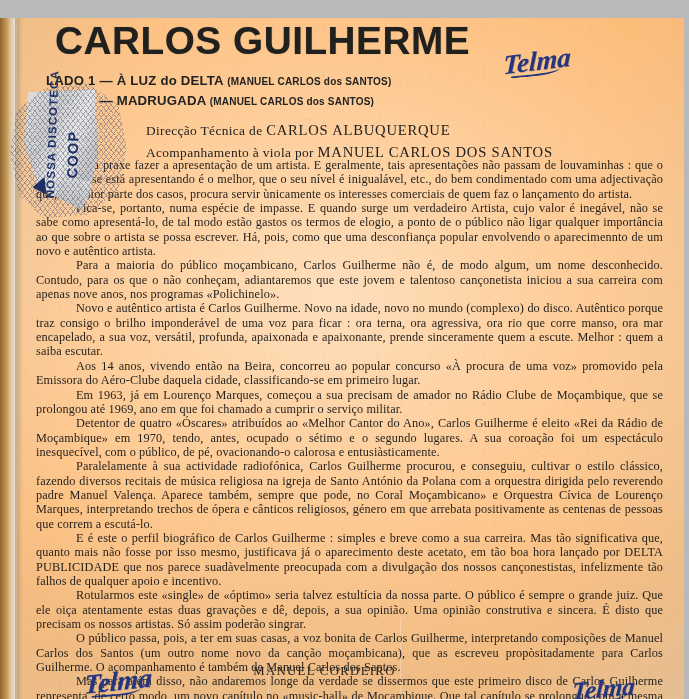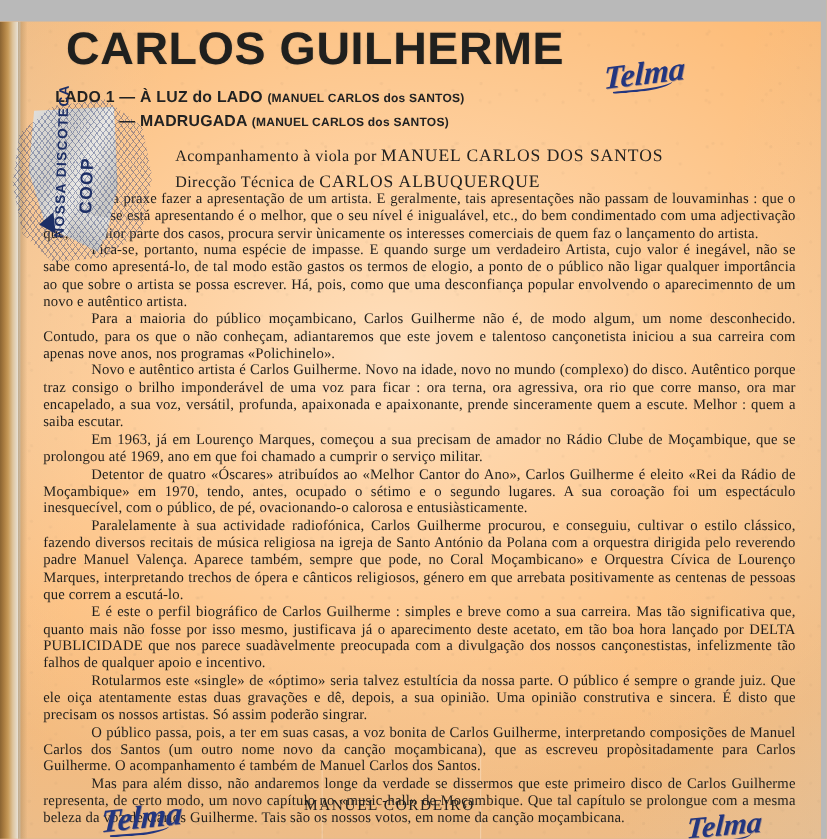--- a/index.html
+++ b/index.html
@@ -189,45 +189,46 @@
   <div class="crease" style="left:268px;top:612px;width:1px;height:87px;opacity:.45;"></div>
 
   <div id="content">
 
     <div id="title">CARLOS GUILHERME</div>
 
     <div id="sides">
       <div class="side-line">
         <span>LADO 1</span>
         <span>—</span>
-        <span>À LUZ do LADO</span>
+        <span>À LUZ do DELTA</span>
         <span class="sm">(MANUEL CARLOS dos SANTOS)</span>
       </div>
       <div class="side-line">
         <span>LADO 2</span>
         <span>—</span>
         <span>MADRUGADA</span>
         <span class="sm">(MANUEL CARLOS dos SANTOS)</span>
       </div>
     </div>
 
     <div id="credits">
       <div class="credit-line">
+        <span>Direcção Técnica de </span><span class="caps">CARLOS ALBUQUERQUE</span>
+      </div>
+      <div class="credit-line">
         <span>Acompanhamento à viola por </span><span class="caps">MANUEL   CARLOS DOS SANTOS</span>
-      </div>
-      <div class="credit-line">
-        <span>Direcção Técnica de </span><span class="caps">CARLOS ALBUQUERQUE</span>
       </div>
     </div>
 
     <div id="body-text">
       <p>É da praxe fazer a apresentação de um artista. E geralmente, tais apresentações não passam de louvaminhas : que o artista que se está apresentando é o melhor, que o seu nível é inigualável, etc., do bem condimentado com uma adjectivação que, na maior parte dos casos, procura servir ùnicamente os interesses comerciais de quem faz o lançamento do artista.</p>
       <p>Fica-se, portanto, numa espécie de impasse. E quando surge um verdadeiro Artista, cujo valor é inegável, não se sabe como apresentá-lo, de tal modo estão gastos os termos de elogio, a ponto de o público não ligar qualquer importância ao que sobre o artista se possa escrever. Há, pois, como que uma desconfiança popular envolvendo o aparecimennto de um novo e autêntico artista.</p>
       <p>Para a maioria do público moçambicano, Carlos Guilherme não é, de modo algum, um nome desconhecido. Contudo, para os que o não conheçam, adiantaremos que este jovem e talentoso cançonetista iniciou a sua carreira com apenas nove anos, nos programas «Polichinelo».</p>
       <p>Novo e autêntico artista é Carlos Guilherme. Novo na idade, novo no mundo (complexo) do disco. Autêntico porque traz consigo o brilho imponderável de uma voz para ficar : ora terna, ora agressiva, ora rio que corre manso, ora mar encapelado, a sua voz, versátil, profunda, apaixonada e apaixonante, prende sinceramente quem a escute. Melhor : quem a saiba escutar.</p>
+      <p>Aos 14 anos, vivendo então na Beira, concorreu ao popular concurso «À procura de uma voz» promovido pela Emissora do Aéro-Clube daquela cidade, classificando-se em primeiro lugar.</p>
       <p>Em 1963, já em Lourenço Marques, começou a sua precisam de amador no Rádio Clube de Moçambique, que se prolongou até 1969, ano em que foi chamado a cumprir o serviço militar.</p>
       <p>Detentor de quatro «Óscares» atribuídos ao «Melhor Cantor do Ano», Carlos Guilherme é eleito «Rei da Rádio de Moçambique» em 1970, tendo, antes, ocupado o sétimo e o segundo lugares. A sua coroação foi um espectáculo inesquecível, com o público, de pé, ovacionando-o calorosa e entusiàsticamente.</p>
       <p>Paralelamente à sua actividade radiofónica, Carlos Guilherme procurou, e conseguiu, cultivar o estilo clássico, fazendo diversos recitais de música religiosa na igreja de Santo António da Polana com a orquestra dirigida pelo reverendo padre Manuel Valença. Aparece também, sempre que pode, no Coral Moçambicano» e Orquestra Cívica de Lourenço Marques, interpretando trechos de ópera e cânticos religiosos, género em que arrebata positivamente as centenas de pessoas que correm a escutá-lo.</p>
       <p>E é este o perfil biográfico de Carlos Guilherme : simples e breve como a sua carreira. Mas tão significativa que, quanto mais não fosse por isso mesmo, justificava já o aparecimento deste acetato, em tão boa hora lançado por DELTA PUBLICIDADE que nos parece suadàvelmente preocupada com a divulgação dos nossos cançonestistas, infelizmente tão falhos de qualquer apoio e incentivo.</p>
       <p>Rotularmos este «single» de «óptimo» seria talvez estultícia da nossa parte. O público é sempre o grande juiz. Que ele oiça atentamente estas duas gravações e dê, depois, a sua opinião. Uma opinião construtiva e sincera. É disto que precisam os nossos artistas. Só assim poderão singrar.</p>
       <p>O público passa, pois, a ter em suas casas, a voz bonita de Carlos Guilherme, interpretando composições de Manuel Carlos dos Santos (um outro nome novo da canção moçambicana), que as escreveu propòsitadamente para Carlos Guilherme. O acompanhamento é também de Manuel Carlos dos Santos.</p>
       <p>Mas para além disso, não andaremos longe da verdade se dissermos que este primeiro disco de Carlos Guilherme representa, de certo modo, um novo capítulo no «music-hall» de Moçambique. Que tal capítulo se prolongue com a mesma beleza da voz de Carlos Guilherme. Tais são os nossos votos, em nome da canção moçambicana.</p>
     </div>
 
     <div id="byline">MANUEL CORDEIRO</div>

